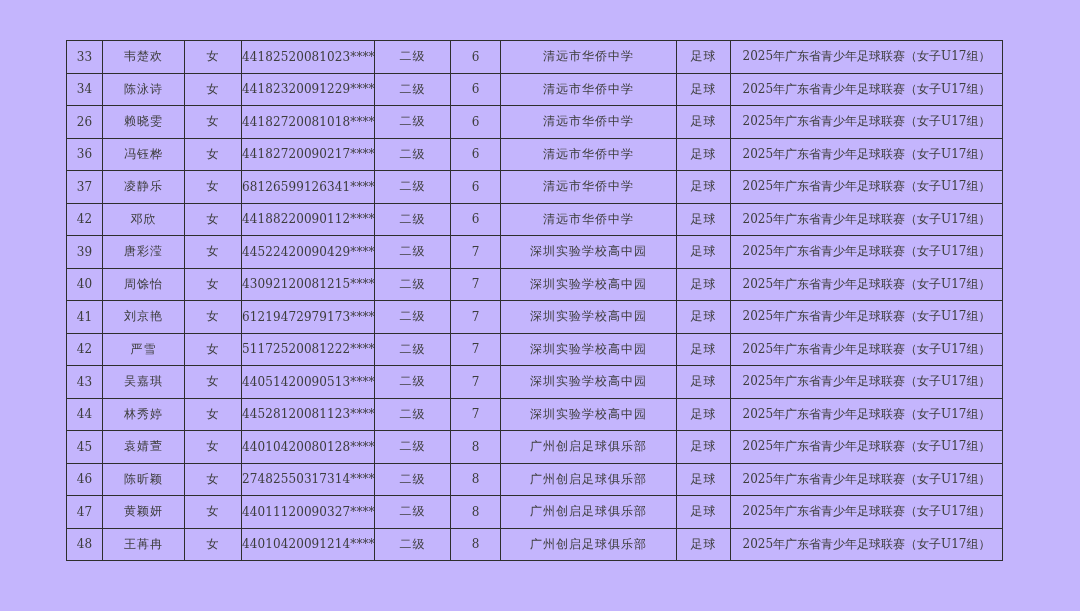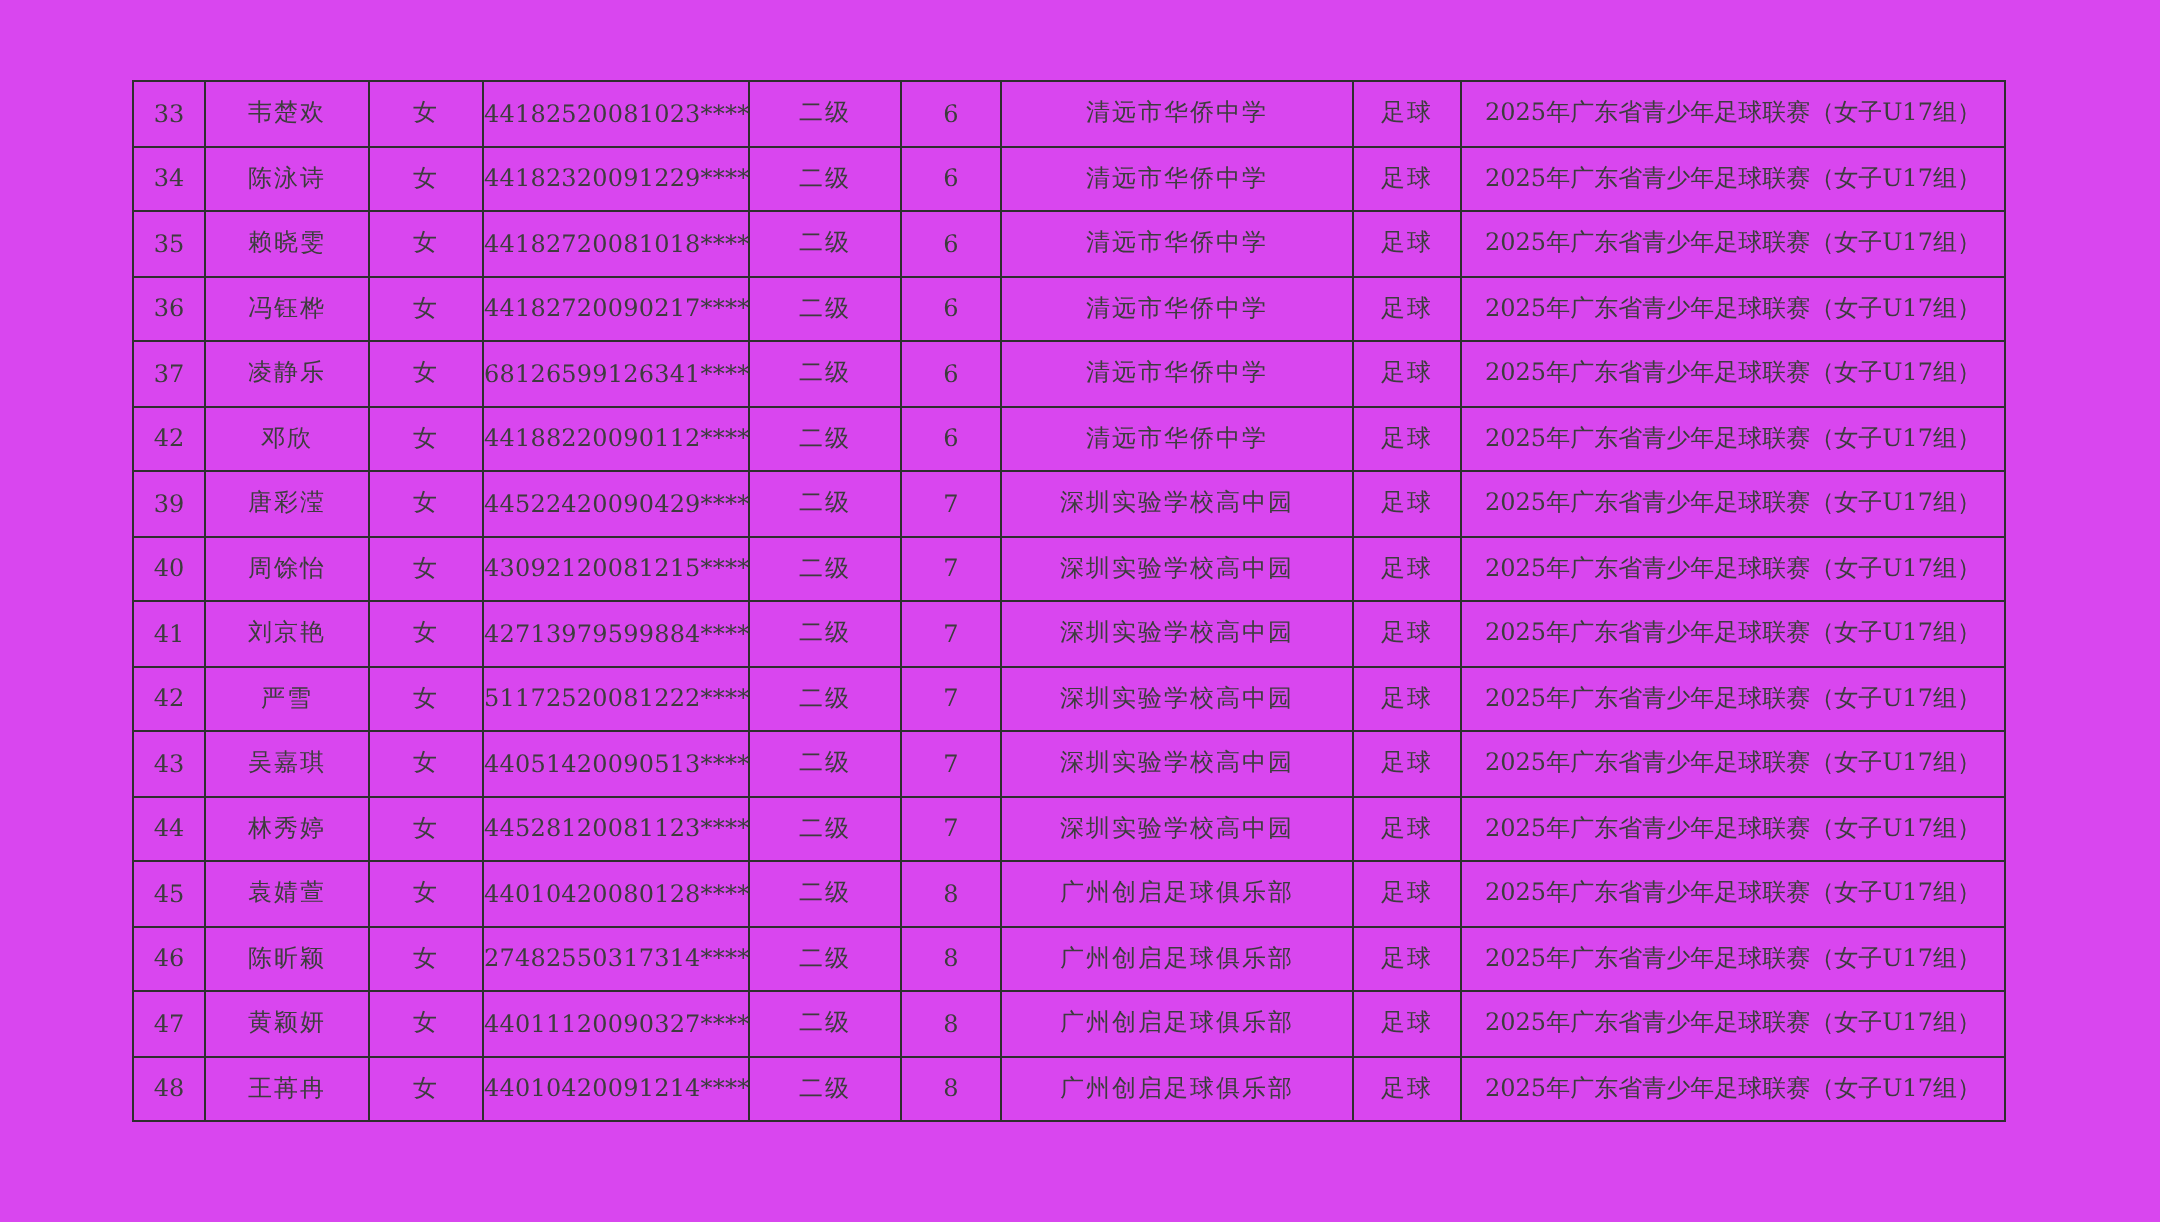--- a/index.html
+++ b/index.html
@@ -12,21 +12,21 @@
       height: 611px;
       position: relative;
       overflow: hidden;
       font-family: "DejaVu Serif", "Liberation Serif", serif;
       color: #3a3a3a;
     }
     .page {
       position: absolute;
       left: 0; top: 0;
       width: 1080px; height: 611px;
-      background: #d946ef;
+      background: #c4b5fd;
     }
     table.roster {
       position: absolute;
       left: 66px;
       top: 40px;
       border-collapse: collapse;
       table-layout: fixed;
       width: 936px;
     }
     table.roster td {
@@ -78,21 +78,21 @@
           <td class="c-name">陈泳诗</td>
           <td class="c-sex">女</td>
           <td class="c-id">44182320091229****</td>
           <td class="c-level">二级</td>
           <td class="c-team">6</td>
           <td class="c-org">清远市华侨中学</td>
           <td class="c-sport">足球</td>
           <td class="c-comp">2025年广东省青少年足球联赛（女子U17组）</td>
         </tr>
         <tr>
-          <td class="c-no">35</td>
+          <td class="c-no">26</td>
           <td class="c-name">赖晓雯</td>
           <td class="c-sex">女</td>
           <td class="c-id">44182720081018****</td>
           <td class="c-level">二级</td>
           <td class="c-team">6</td>
           <td class="c-org">清远市华侨中学</td>
           <td class="c-sport">足球</td>
           <td class="c-comp">2025年广东省青少年足球联赛（女子U17组）</td>
         </tr>
         <tr>
@@ -147,21 +147,21 @@
           <td class="c-level">二级</td>
           <td class="c-team">7</td>
           <td class="c-org">深圳实验学校高中园</td>
           <td class="c-sport">足球</td>
           <td class="c-comp">2025年广东省青少年足球联赛（女子U17组）</td>
         </tr>
         <tr>
           <td class="c-no">41</td>
           <td class="c-name">刘京艳</td>
           <td class="c-sex">女</td>
-          <td class="c-id">42713979599884****</td>
+          <td class="c-id">61219472979173****</td>
           <td class="c-level">二级</td>
           <td class="c-team">7</td>
           <td class="c-org">深圳实验学校高中园</td>
           <td class="c-sport">足球</td>
           <td class="c-comp">2025年广东省青少年足球联赛（女子U17组）</td>
         </tr>
         <tr>
           <td class="c-no">42</td>
           <td class="c-name">严雪</td>
           <td class="c-sex">女</td>

